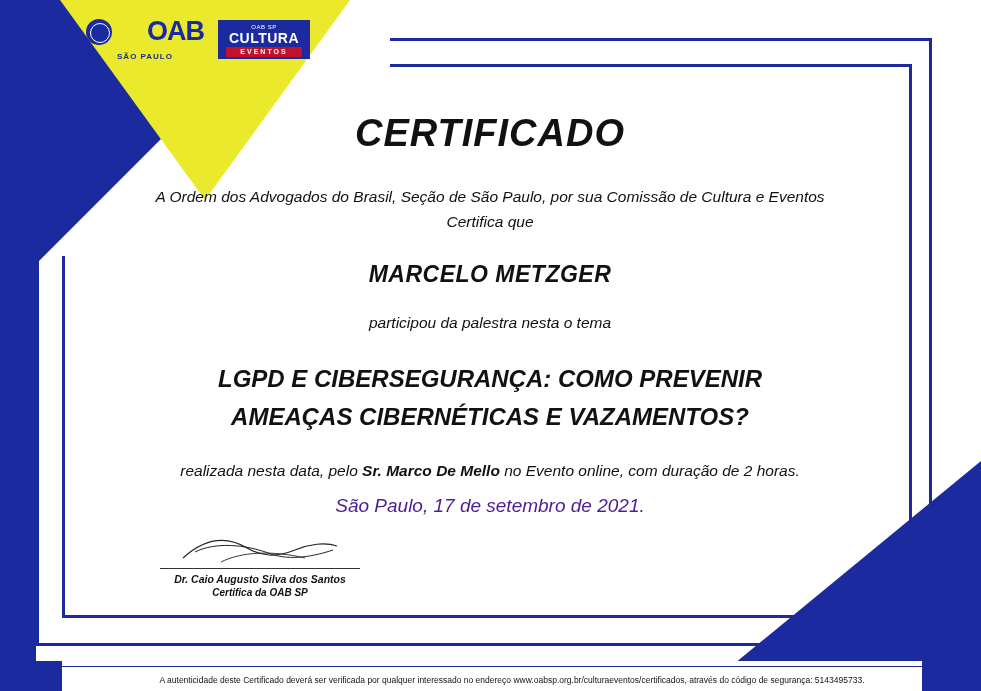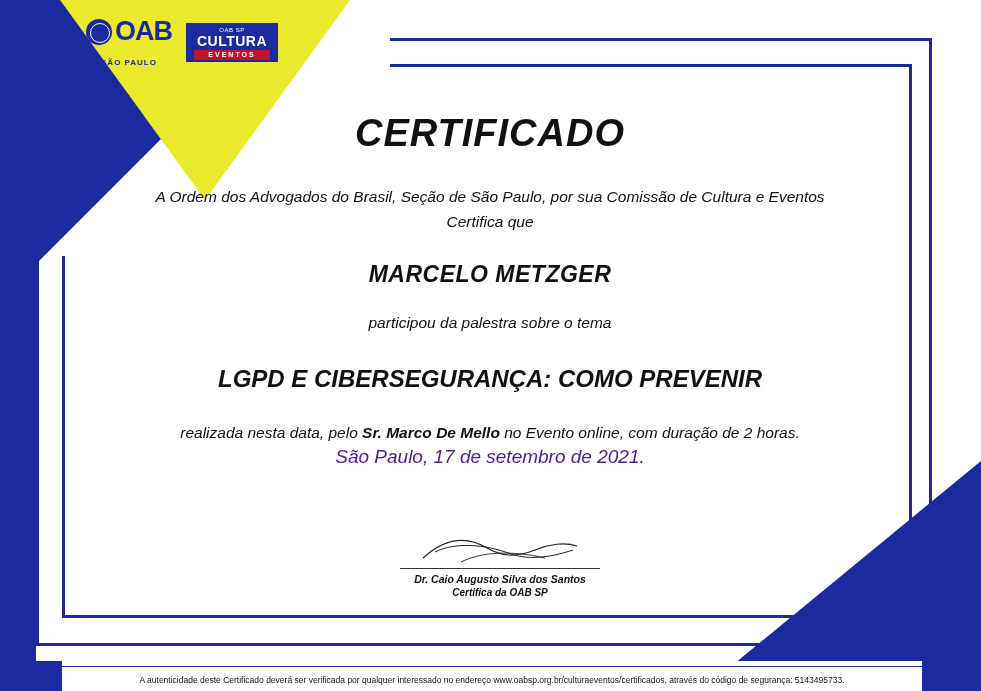--- a/index.html
+++ b/index.html
@@ -106,27 +106,28 @@
     width: 18px; height: 18px;
     border-radius: 50%;
     border: 1px solid #ffffff;
   }
   .oab-text {
     font-size: 27px;
     font-weight: bold;
     color: #1b2a9e;
     letter-spacing: -1px;
     font-family: "Liberation Sans", sans-serif;
+    margin-left: 32px;
   }
   .oab-sub {
     font-size: 8px;
     font-weight: bold;
     color: #1b2a9e;
     letter-spacing: 1px;
-    margin-top: 14px;
+    margin-top: 8px;
   }
   .cultura-logo {
     background: #1b2a9e;
     color: #ffffff;
     padding: 4px 8px 2px 8px;
     text-align: center;
     line-height: 1.05;
     width: 76px;
   }
   .cultura-top {
@@ -192,37 +193,37 @@
     font-weight: bold;
     font-style: italic;
     color: #111111;
     line-height: 1.6;
     margin-bottom: 26px;
   }
   .details {
     font-size: 15.5px;
     font-style: italic;
     color: #111111;
-    margin-bottom: 4px;
+    margin-bottom: 15px;
   }
   .details b { font-weight: bold; }
   .place-date {
     font-size: 19px;
     font-style: italic;
     color: #4c1d95;
   }
 
   
   .signatures {
     position: absolute;
     left: 90px;
     top: 530px;
     width: 800px;
     display: flex;
-    justify-content: center;
+    justify-content: flex-start;
     z-index: 4;
   }
   .sig-block {
     width: 300px;
     text-align: center;
     position: relative;
   }
   .sig-left  { margin-left: 20px; }
   .sig-right { margin-right: 20px; }
   .sig-mark {
@@ -254,20 +255,21 @@
   
   .footer {
     position: absolute;
     left: 62px;
     bottom: 6px;
     width: 860px;
     text-align: center;
     font-size: 8.5px;
     color: #111111;
     z-index: 6;
+    padding-left: 20px;
   }
   .footer-rule {
     position: absolute;
     left: 62px;
     bottom: 24px;
     width: 860px;
     height: 1px;
     background: #1b2a9e;
     z-index: 6;
   }
@@ -305,23 +307,24 @@
       <div class="cultura-top">OAB SP</div>
       <div class="cultura-main">CULTURA</div>
       <div class="cultura-eventos">EVENTOS</div>
     </div>
   </div>
 
   <div class="content">
     <div class="title">CERTIFICADO</div>
     <div class="intro">A Ordem dos Advogados do Brasil, Seção de São Paulo, por sua Comissão de Cultura e Eventos Certifica que</div>
     <div class="recipient">MARCELO METZGER</div>
-    <div class="participated">participou da palestra sobre o tema</div>
+    <div class="participated">participou da palestra nesta o tema</div>
     <div class="lecture-title">
       <div>LGPD E CIBERSEGURANÇA: COMO PREVENIR</div>
+      <div>AMEAÇAS CIBERNÉTICAS E VAZAMENTOS?</div>
     </div>
     <div class="details">
       <span>realizada nesta data, pelo </span><b>Sr. Marco De Mello</b><span> no Evento online, com duração de 2 horas.</span>
     </div>
     <div class="place-date">São Paulo, 17 de setembro de 2021.</div>
   </div>
 
   <div class="signatures">
     <div class="sig-block sig-left">
       <div class="sig-mark">

